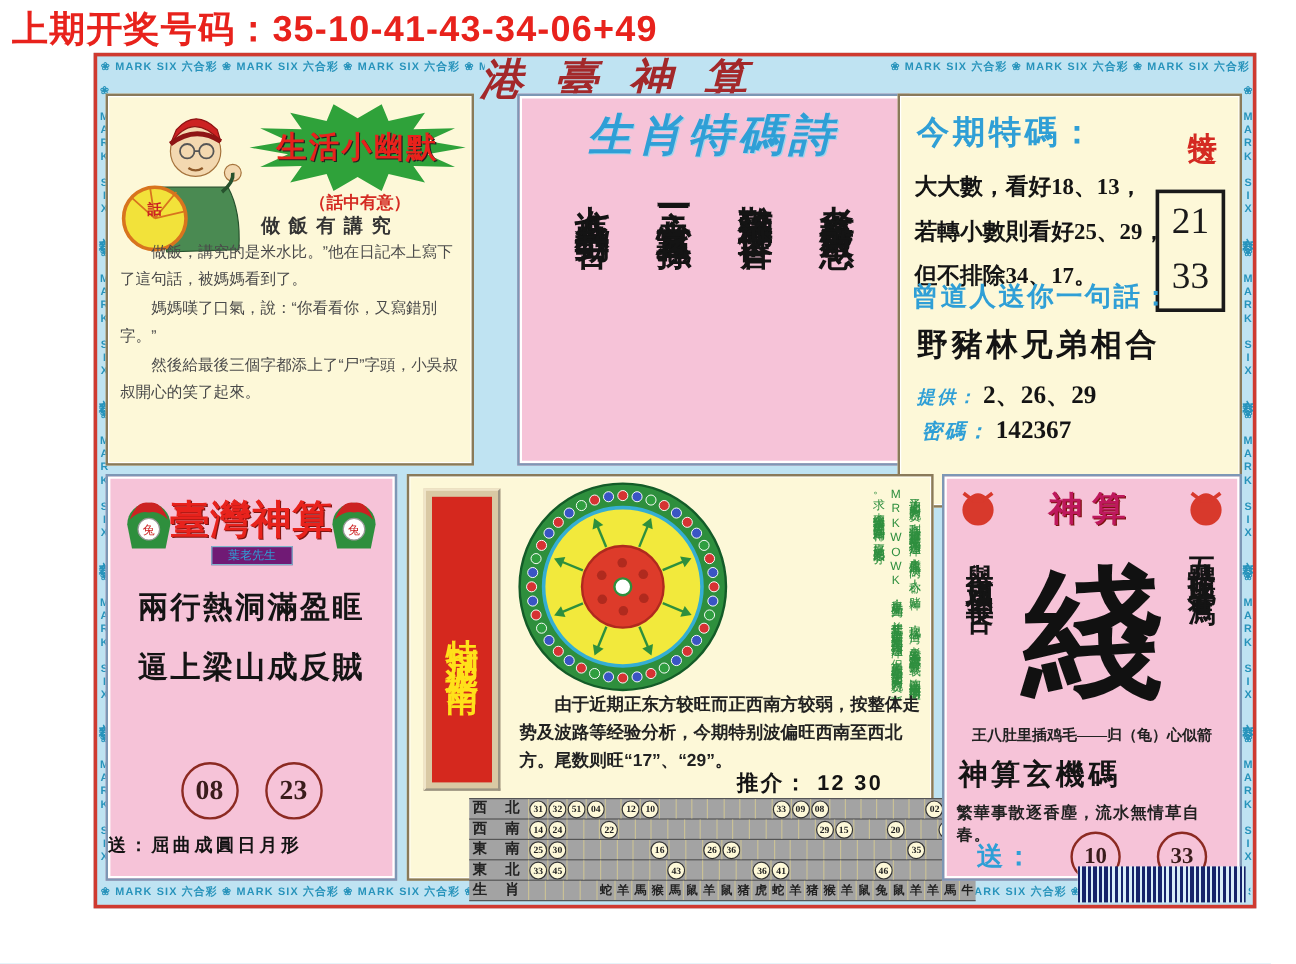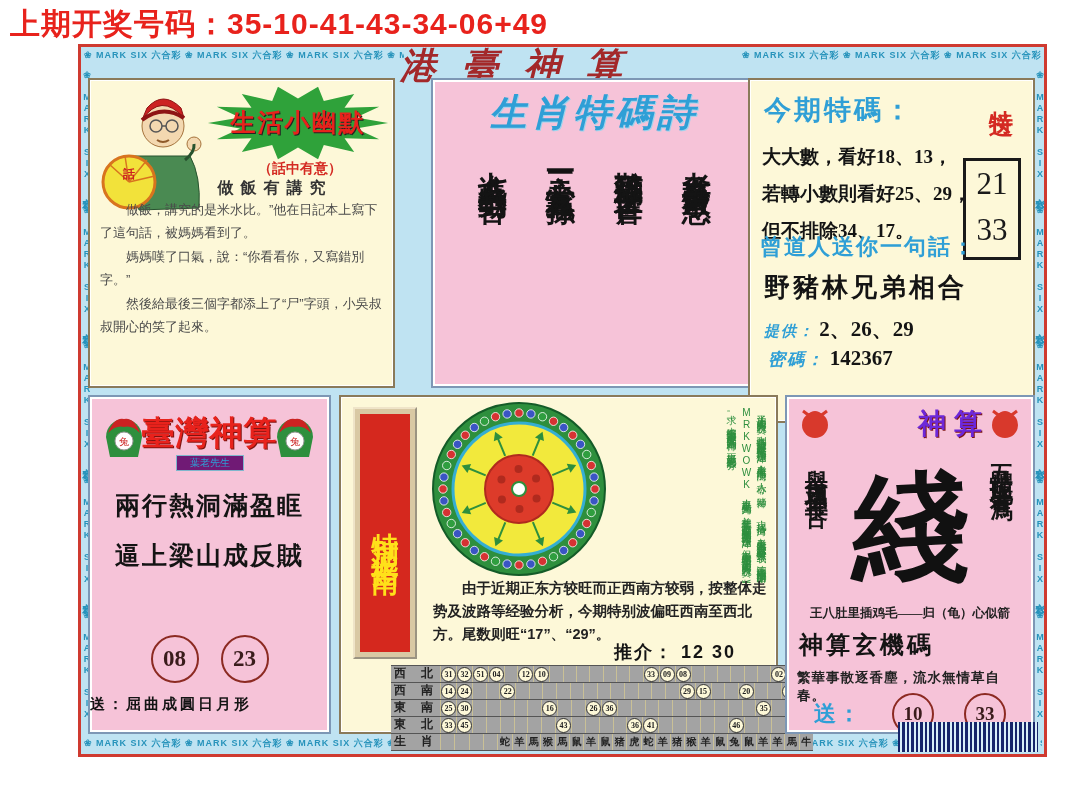--- a/index.html
+++ b/index.html
@@ -104,22 +104,22 @@
   .grid-row:last-child{border-bottom:1px solid #555;}
   .grid-label{width:46px;font-family:"Liberation Serif","DejaVu Serif",serif;font-size:12px;font-weight:bold;
     color:#222;letter-spacing:6px;padding-left:3px;line-height:15px;}
   .grid-cell{flex:1;border-left:1px solid #c9c096;display:flex;align-items:center;justify-content:center;
     font-family:"Liberation Serif","DejaVu Serif",serif;font-size:10px;font-weight:bold;color:#222;}
   .mark{width:13px;height:13px;border:1px solid #333;border-radius:50%;font-size:8px;display:flex;
     align-items:center;justify-content:center;background:#fdf8d8;color:#222;font-weight:bold;}
 
   
   #panel-shensuan{left:785px;top:395px;width:250px;height:339px;}
-  #shensuan-title{left:0;top:8px;width:100%;text-align:center;font-size:28px;font-weight:900;color:#6d28d9;
-    letter-spacing:8px;text-shadow:1px 1px 0 #7e1410;padding-left:44px;}
+  #shensuan-title{left:0;top:8px;width:100%;text-align:center;font-size:28px;font-weight:900;color:#be185d;
+    letter-spacing:8px;text-shadow:1px 1px 0 #7e1410;}
   #shensuan-right{right:16px;top:48px;font-family:"Liberation Serif","DejaVu Serif",serif;font-size:23px;
     font-weight:bold;color:#141414;letter-spacing:6px;}
   #shensuan-left{left:14px;top:54px;font-family:"Liberation Serif","DejaVu Serif",serif;font-size:23px;
     font-weight:bold;color:#141414;letter-spacing:6px;}
   #shensuan-big{left:50px;top:52px;width:150px;text-align:center;font-family:"Liberation Serif","DejaVu Serif",serif;
     font-size:118px;font-weight:bold;color:#111;}
   #shensuan-proverb{left:0;top:208px;width:100%;text-align:center;font-family:"Liberation Serif","DejaVu Serif",serif;
     font-size:12.5px;font-weight:bold;color:#222;}
   #shensuan-mtitle{left:12px;top:232px;font-size:24px;font-weight:900;color:#141414;letter-spacing:3px;}
   #shensuan-mline{left:10px;top:272px;width:230px;font-size:13.5px;font-weight:bold;color:#222;letter-spacing:1px;}

